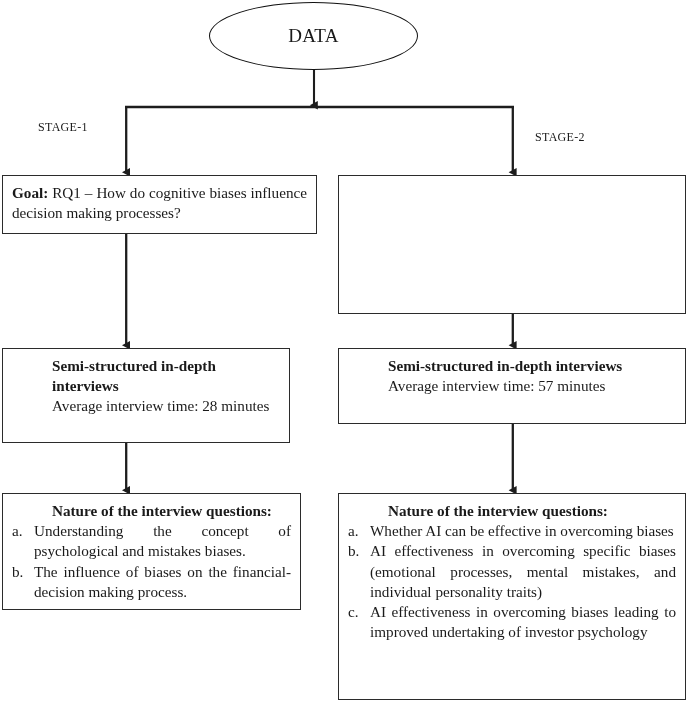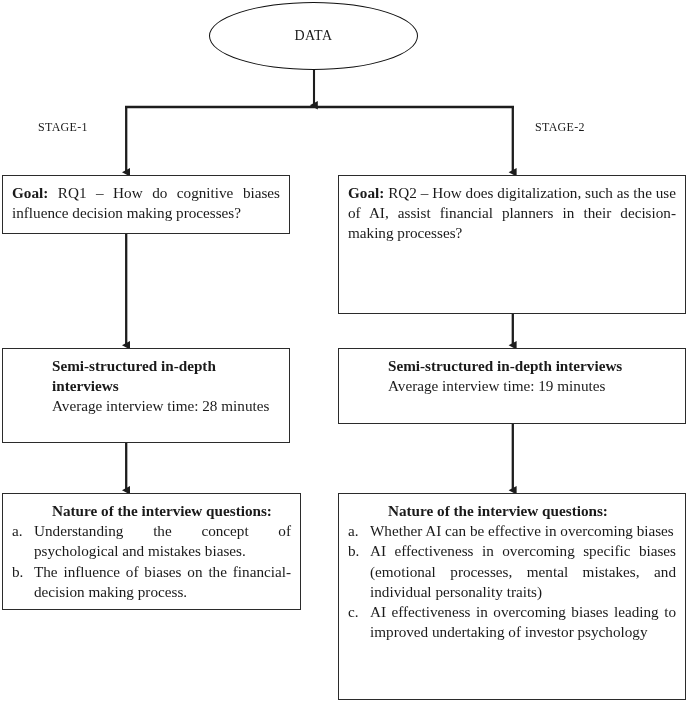--- a/index.html
+++ b/index.html
@@ -35,33 +35,33 @@
     width: 209px;
     height: 68px;
     border: 1.6px solid #111;
     border-radius: 50%;
     box-sizing: border-box;
     display: flex;
     align-items: center;
     justify-content: center;
     text-align: center;
     line-height: 1.12;
-    font-size: 14px;
+    font-size: 19px;
     letter-spacing: 0.4px;
   }
   .oval span { display: block; }
 
   .stage-label {
     position: absolute;
     font-size: 12px;
     letter-spacing: 0.3px;
     white-space: nowrap;
   }
   #stage1-label { left: 38px; top: 120px; }
-  #stage2-label { left: 535px; top: 120px; }
+  #stage2-label { left: 535px; top: 130px; }
 
   .box {
     position: absolute;
     box-sizing: border-box;
     border: 1.4px solid #2b2b2b;
     background: #fff;
     padding: 7px 9px 8px 9px;
     font-size: 15.2px;
     line-height: 1.33;
     text-align: justify;
@@ -90,21 +90,21 @@
     flex: 0 0 22px;
     text-align: left;
   }
   .listitem .tx {
     flex: 1 1 auto;
     text-align: justify;
     text-justify: inter-word;
   }
 
   
-  #box-l1 { left: 2px;  top: 175px; width: 288px; height: 59px; }
+  #box-l1 { left: 2px;  top: 175px; width: 315px; height: 59px; }
   #box-l2 { left: 2px;  top: 348px; width: 288px; height: 95px; }
   #box-l3 { left: 2px;  top: 493px; width: 299px; height: 117px; }
 
   
   #box-r1 { left: 338px; top: 175px; width: 348px; height: 139px; }
   #box-r2 { left: 338px; top: 348px; width: 348px; height: 76px; }
   #box-r3 { left: 338px; top: 493px; width: 348px; height: 207px; }
 </style>
 </head>
 <body>
@@ -157,26 +157,25 @@
       <span class="mk">a.</span>
       <span class="tx">Understanding the concept of psychological and mistakes biases.</span>
     </div>
     <div class="listitem">
       <span class="mk">b.</span>
       <span class="tx">The influence of biases on the financial-decision making process.</span>
     </div>
   </div>
 
   <div class="box" id="box-r1">
-    <p class="justify"><span class="hd">Goal:</span><span> RQ2 – How does digitalization, such as the use of AI, assist financial planners in their decision-making processes?</span></p>
   </div>
 
   <div class="box" id="box-r2">
     <p class="hd nojust">Semi-structured in-depth interviews</p>
-    <p class="nojust">Average interview time: 19 minutes</p>
+    <p class="nojust">Average interview time: 57 minutes</p>
   </div>
 
   <div class="box" id="box-r3">
     <p class="hd nojust">Nature of the interview questions:</p>
     <div class="listitem">
       <span class="mk">a.</span>
       <span class="tx">Whether AI can be effective in overcoming biases</span>
     </div>
     <div class="listitem">
       <span class="mk">b.</span>

